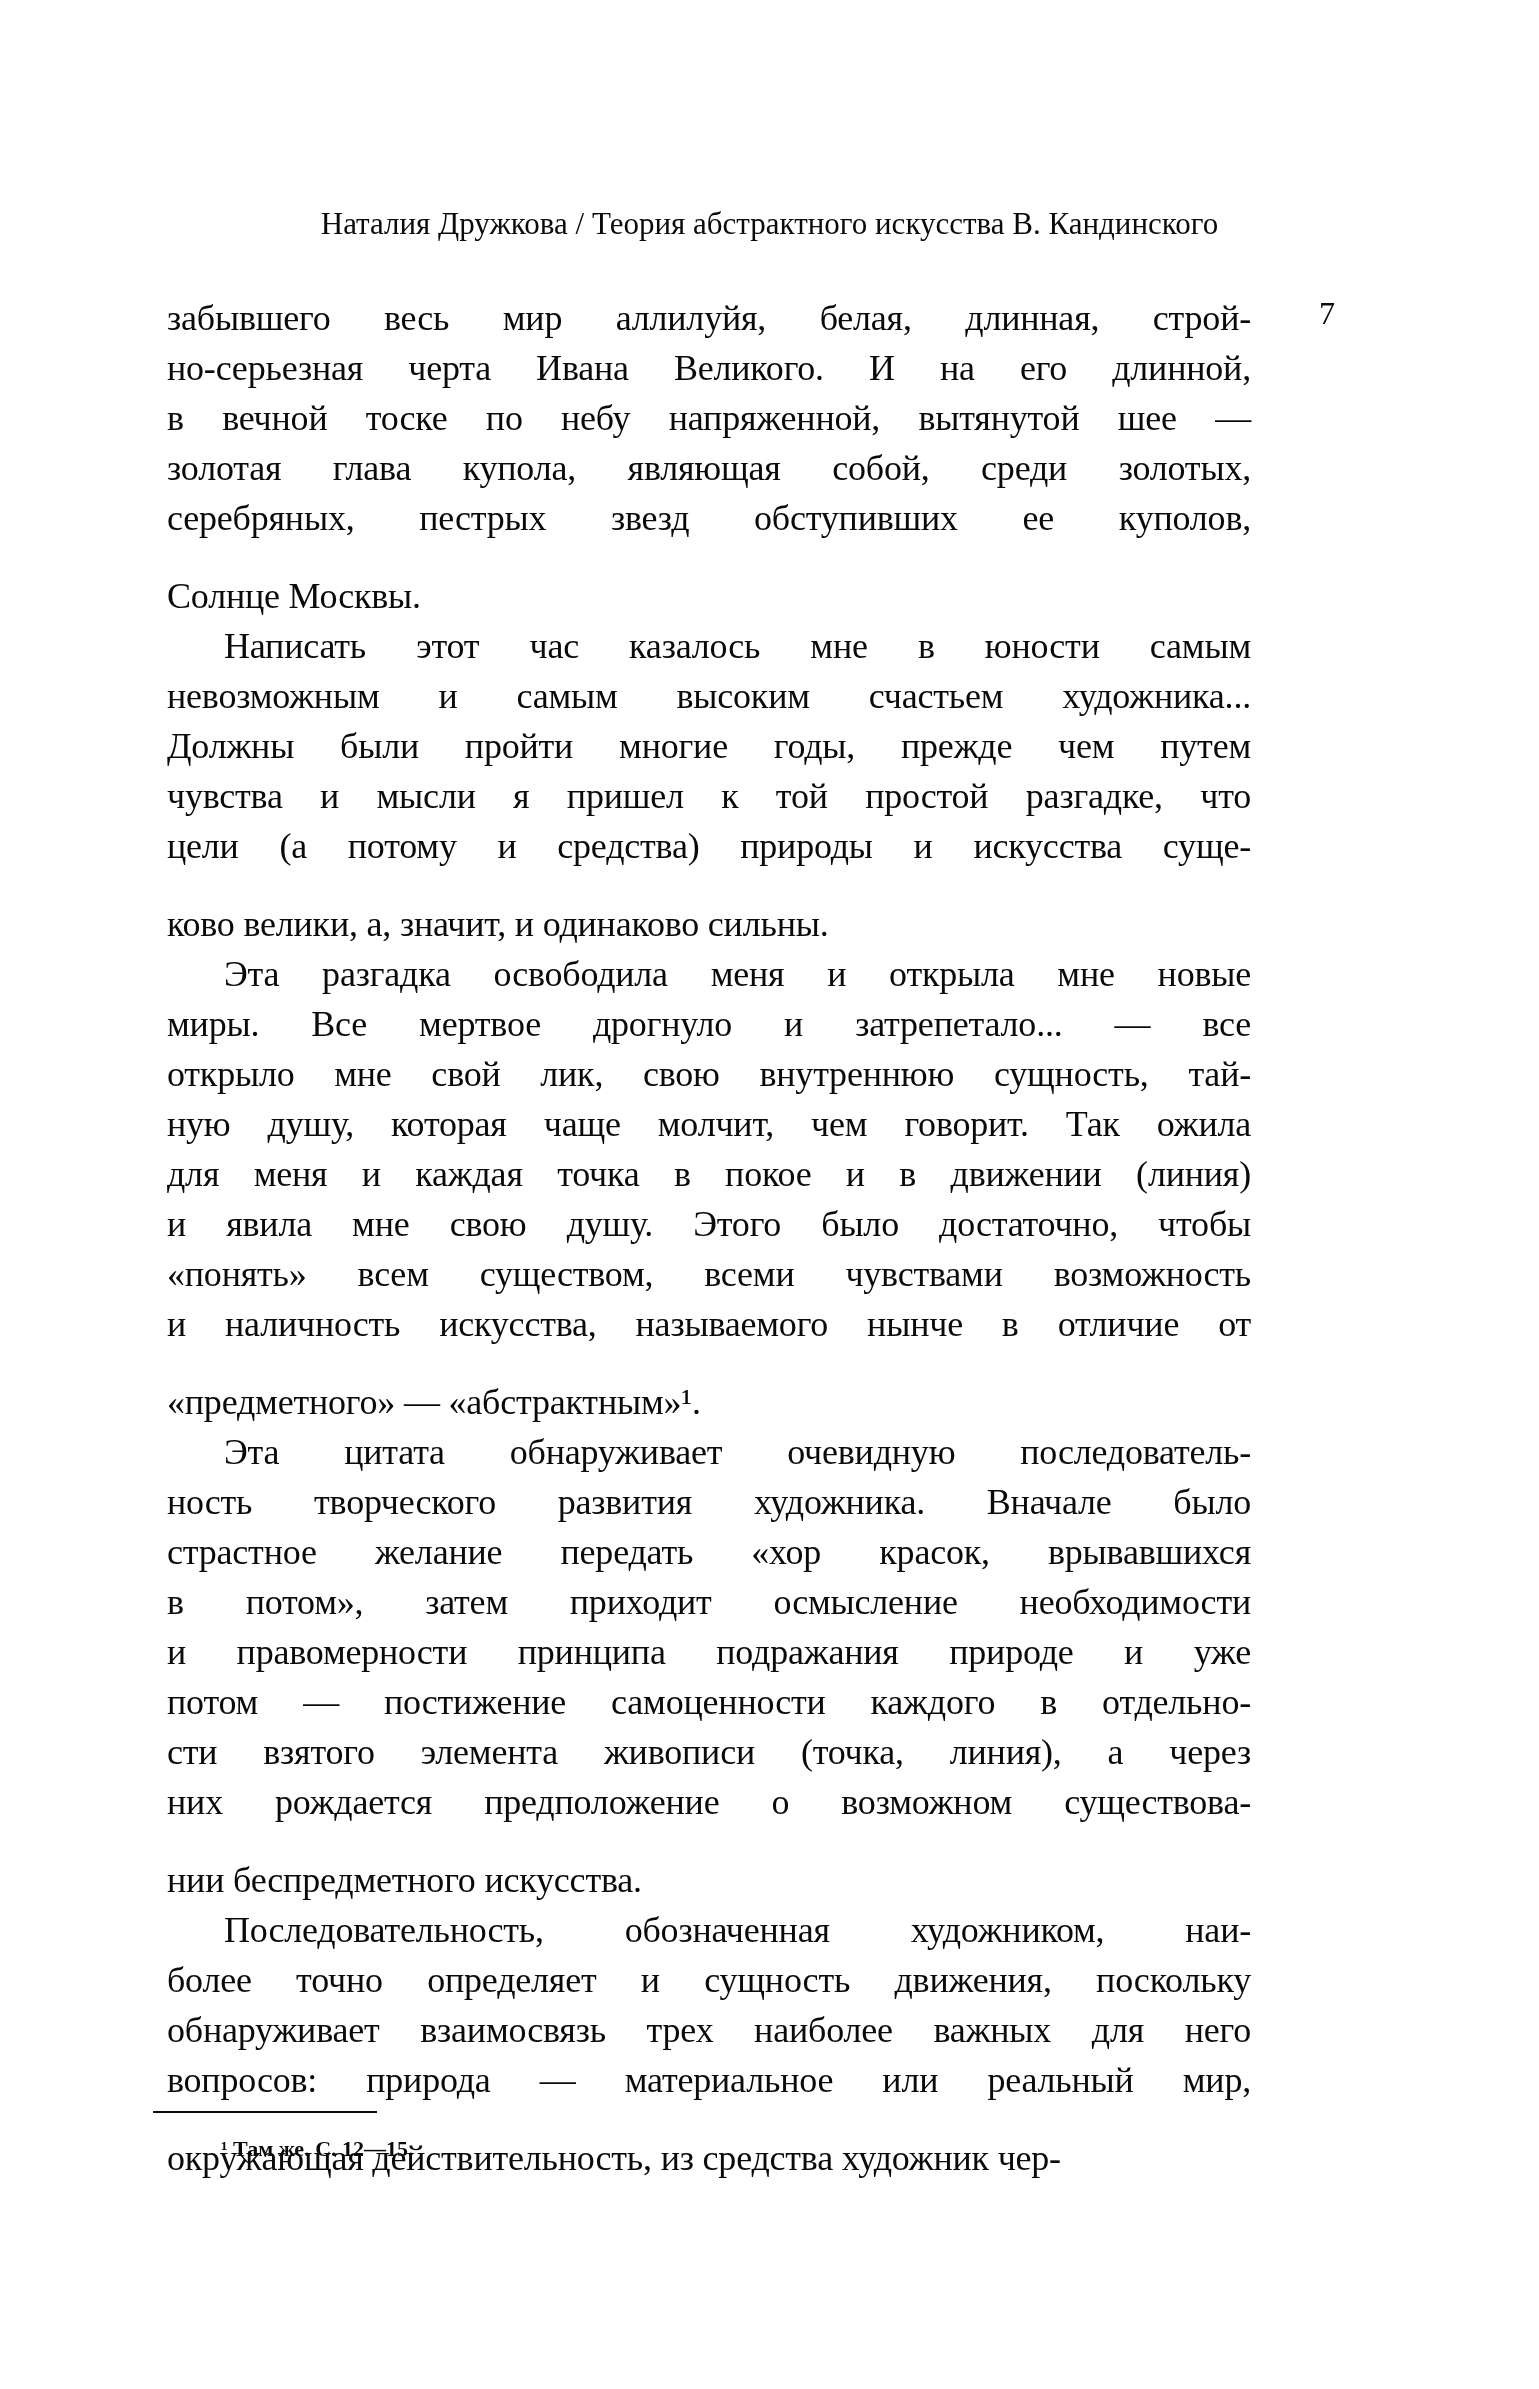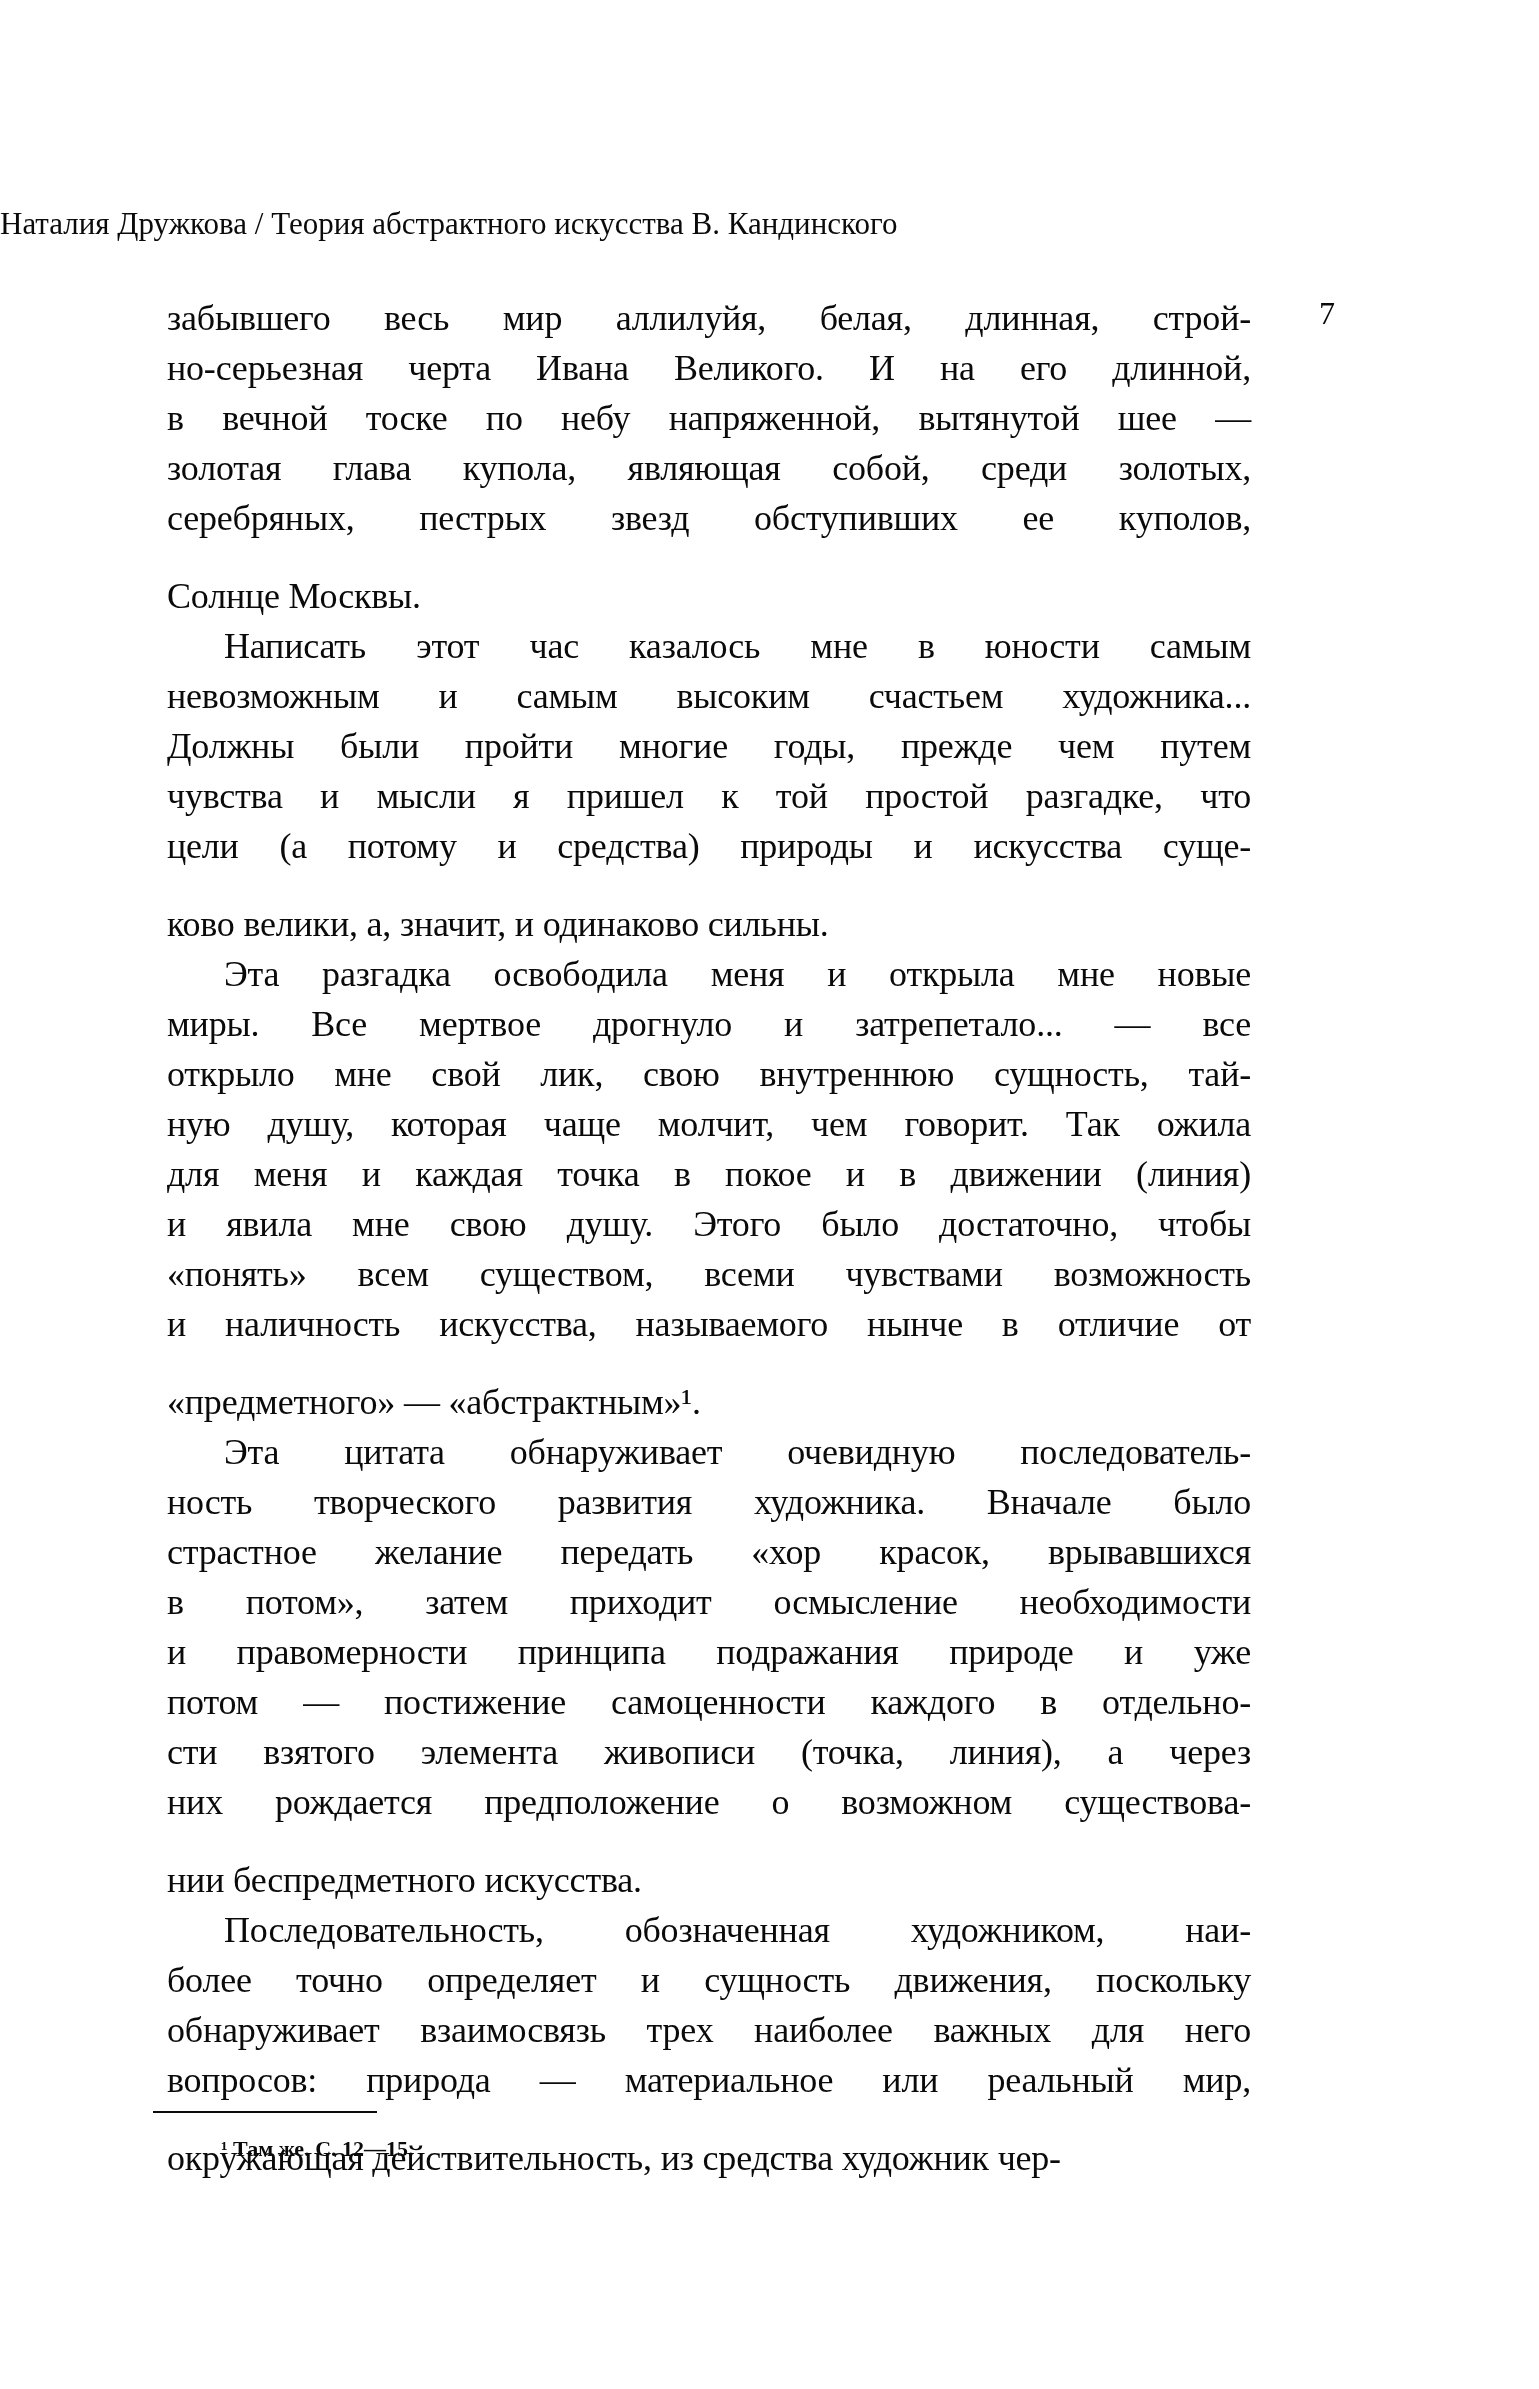--- a/index.html
+++ b/index.html
@@ -14,21 +14,21 @@
     background: #ffffff;
     color: #0a0a0a;
     font-family: "Liberation Serif", "DejaVu Serif", serif;
     overflow: hidden;
   }
   .running-header {
     position: absolute;
     top: 206px;
     left: 0;
     right: 0;
-    text-align: left;
+    text-align: center;
     font-size: 31px;
     line-height: 36px;
     white-space: nowrap;
   }
   .page-number {
     position: absolute;
     top: 295px;
     left: 1305px;
     width: 44px;
     text-align: center;

